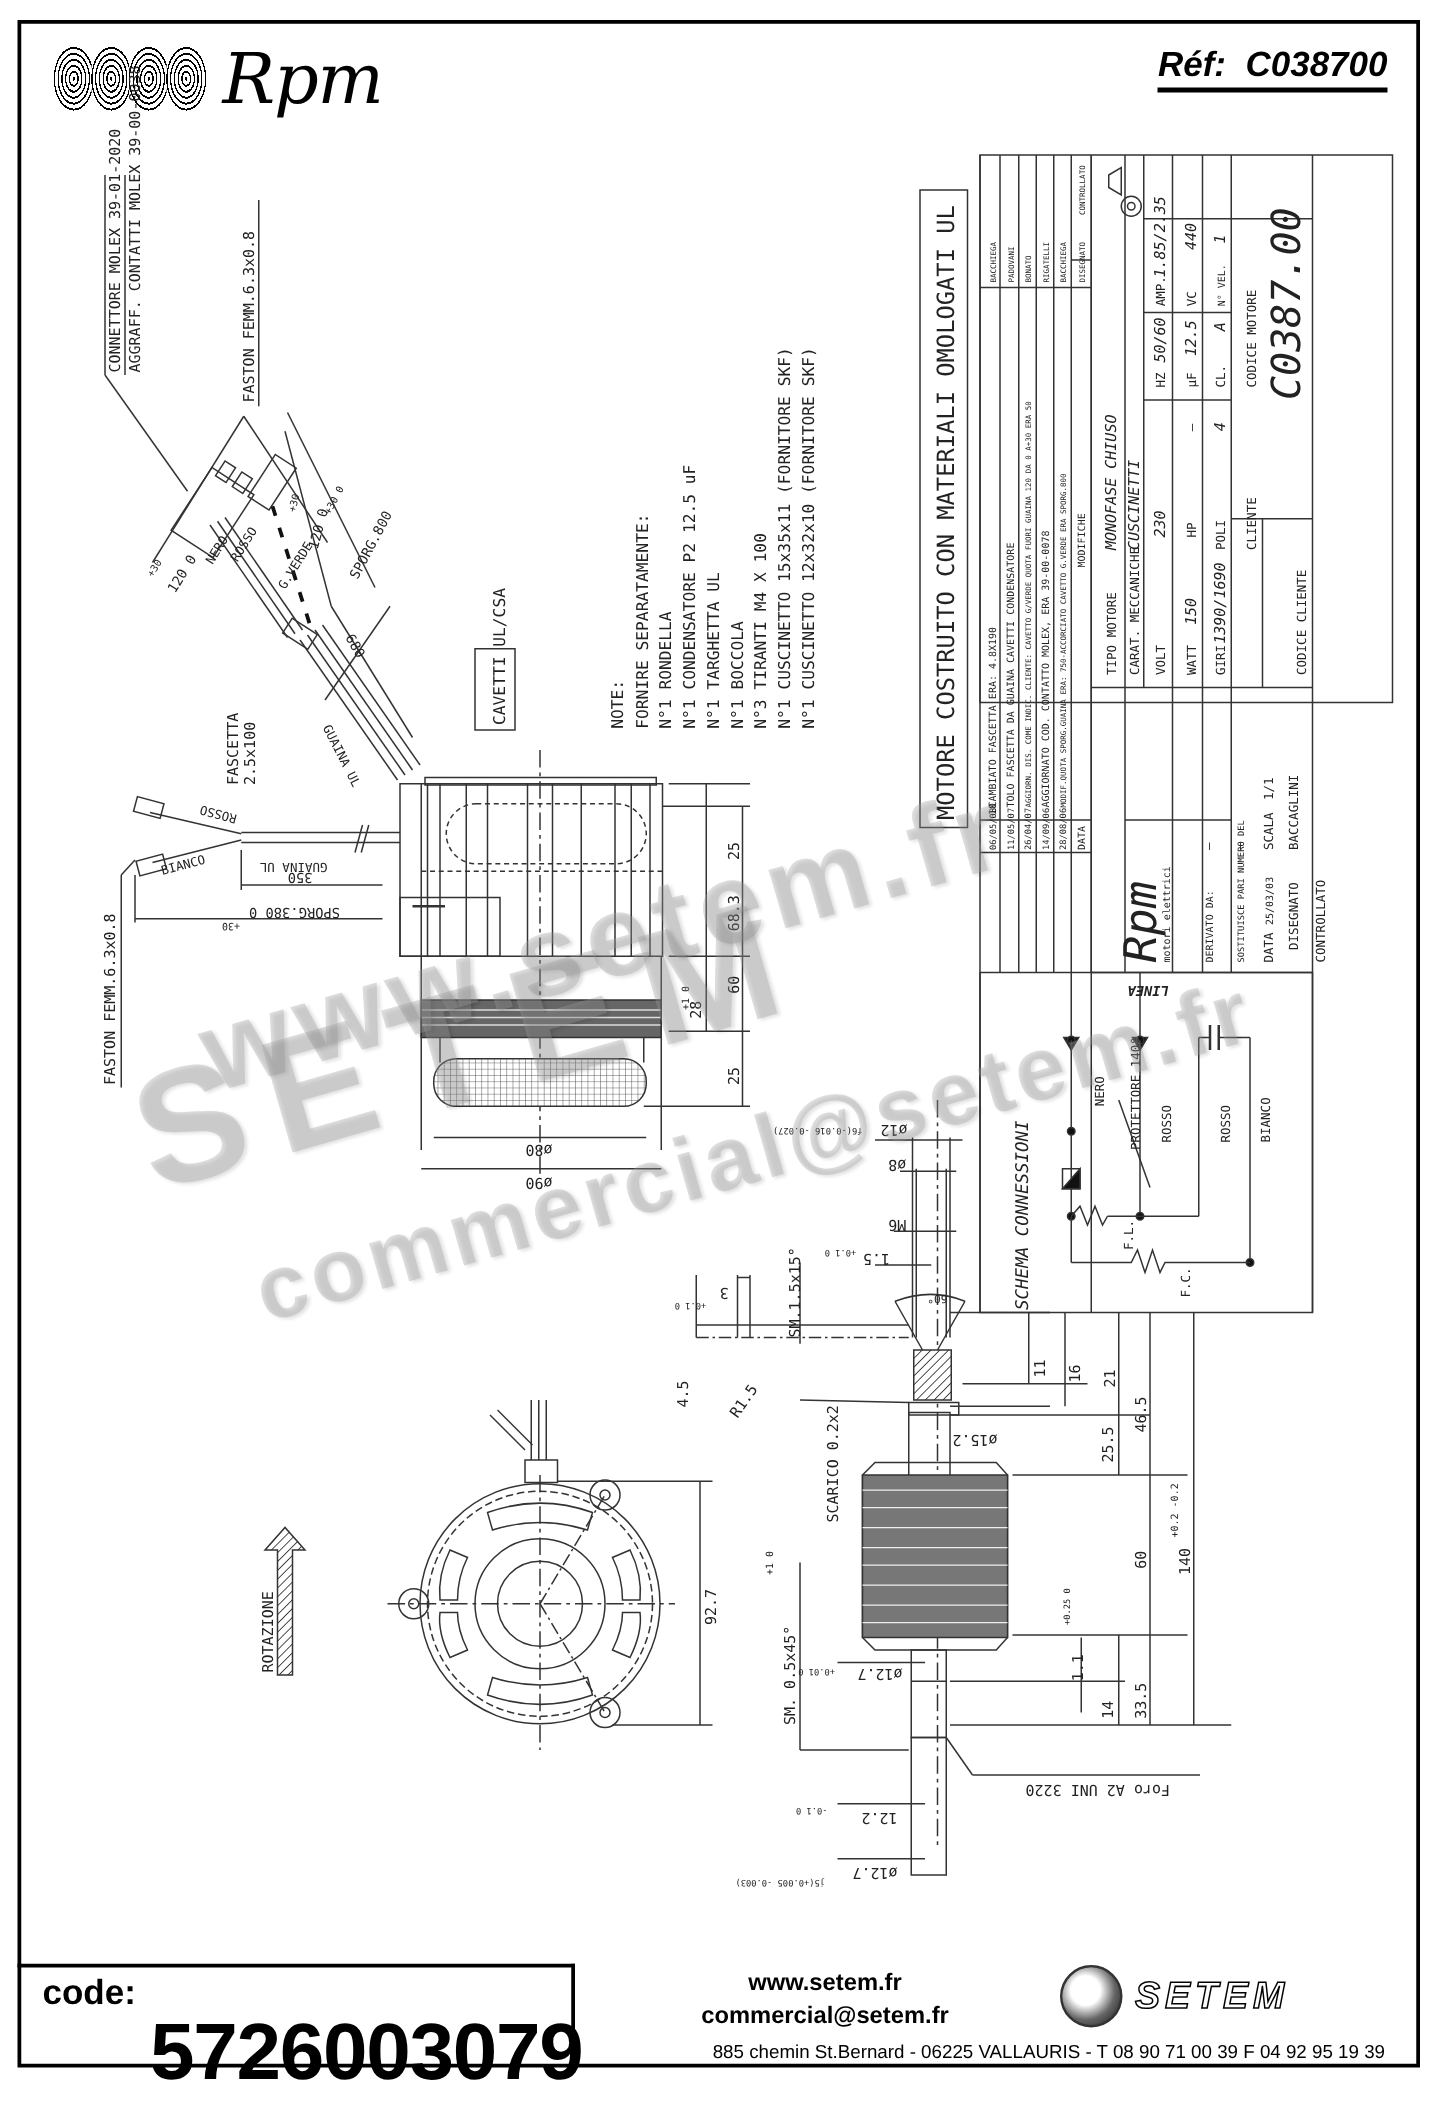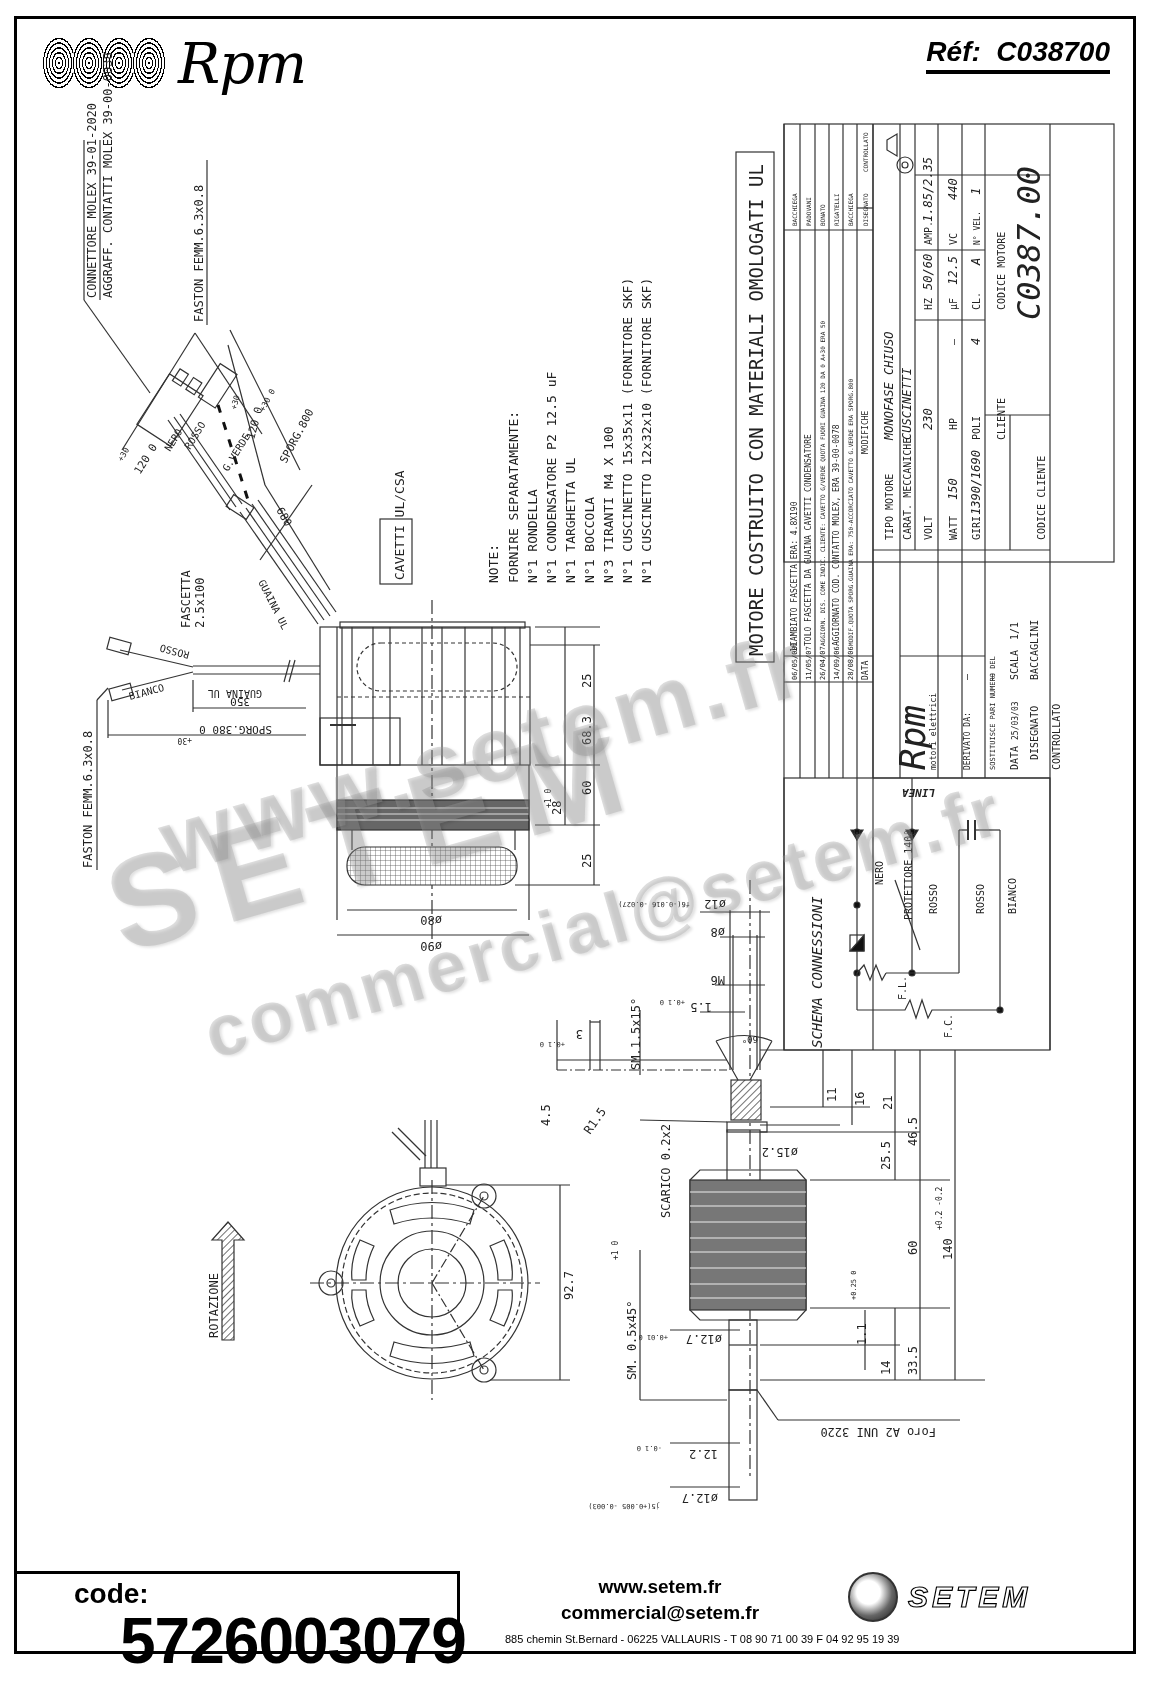--- a/index.html
+++ b/index.html
@@ -6,24 +6,24 @@
   body { width: 1154px; height: 1683px; position: relative; overflow: hidden; font-family: "Liberation Sans", sans-serif; color: #000; }
   .sheet { position: absolute; left: 14px; top: 16px; width: 1122px; height: 1638px; border: 3px solid #000; box-sizing: border-box; }
   .brand { position: absolute; left: 42px; top: 28px; height: 70px; display: flex; align-items: center; }
   .brand-coils { display: flex; gap: 0; }
   .coil { width: 34px; height: 54px; border-radius: 50%; background: repeating-radial-gradient(ellipse at center, #000 0 1px, #fff 1px 3px); margin-right: -4px; }
   .brand-name { font-family: "DejaVu Serif", serif; font-style: italic; font-size: 56px; margin-left: 16px; letter-spacing: -1px; }
   .ref { position: absolute; right: 44px; top: 36px; font-size: 28px; font-weight: bold; font-style: italic; border-bottom: 4px solid #000; padding-bottom: 2px; white-space: pre; }
   svg.drawing { position: absolute; left: 0; top: 0; }
   svg text { font-family: "DejaVu Sans Mono", monospace; fill: #222; }
   .code-box { position: absolute; left: 14px; top: 1571px; width: 446px; height: 80px; border: 3px solid #000; border-bottom: none; border-left: none; box-sizing: border-box; }
-  .code-label { position: absolute; left: 20px; top: 4px; font-size: 28px; font-weight: bold; margin-left: 40px; }
+  .code-label { position: absolute; left: 20px; top: 4px; font-size: 28px; font-weight: bold; }
   .code-value { position: absolute; left: 106px; top: 30px; font-size: 64px; font-weight: bold; letter-spacing: -1px; }
   .footer-contact { position: absolute; left: 480px; top: 1574px; width: 360px; text-align: center; font-size: 19px; font-weight: bold; line-height: 26px; }
-  .footer-address { position: absolute; left: 505px; top: 1633px; width: 640px; text-align: left; font-size: 11px; }
+  .footer-address { position: absolute; left: 468px; top: 1633px; width: 640px; text-align: right; font-size: 15px; }
   .setem-logo { position: absolute; left: 848px; top: 1572px; display: flex; align-items: center; }
   .setem-globe { width: 46px; height: 46px; border-radius: 50%; background: radial-gradient(circle at 40% 40%, #fff 0 30%, #666 60%, #111 100%); border: 2px solid #333; }
   .setem-word { font-size: 30px; font-weight: bold; font-style: italic; color: #fff; -webkit-text-stroke: 1.2px #000; margin-left: 10px; letter-spacing: 4px; }
   .watermark { position: absolute; font-weight: bold; color: rgba(160,160,160,0.35); transform: rotate(-16deg); white-space: nowrap; pointer-events: none; text-shadow: 2px 2px 3px rgba(0,0,0,0.12); }
   .wm1 { left: 150px; top: 700px; font-size: 92px; letter-spacing: 6px; }
   .wm2 { left: 100px; top: 760px; font-size: 130px; letter-spacing: 20px; }
   .wm3 { left: 190px; top: 880px; font-size: 72px; letter-spacing: 4px; }
 </style>
 </head>
 <body>

